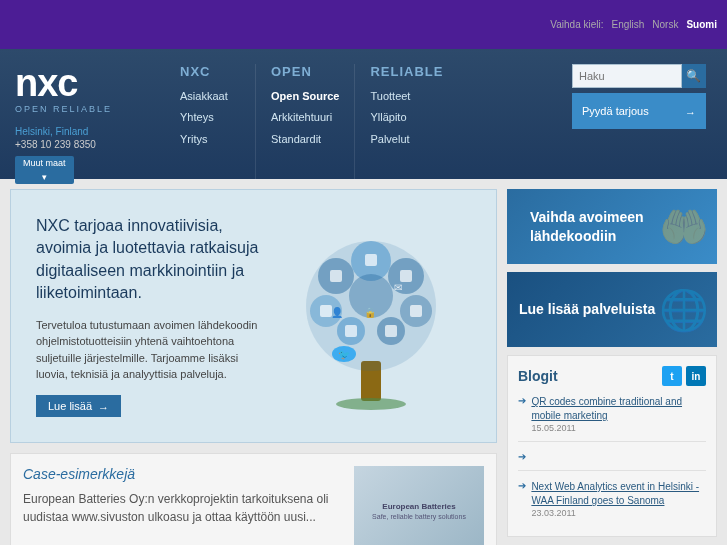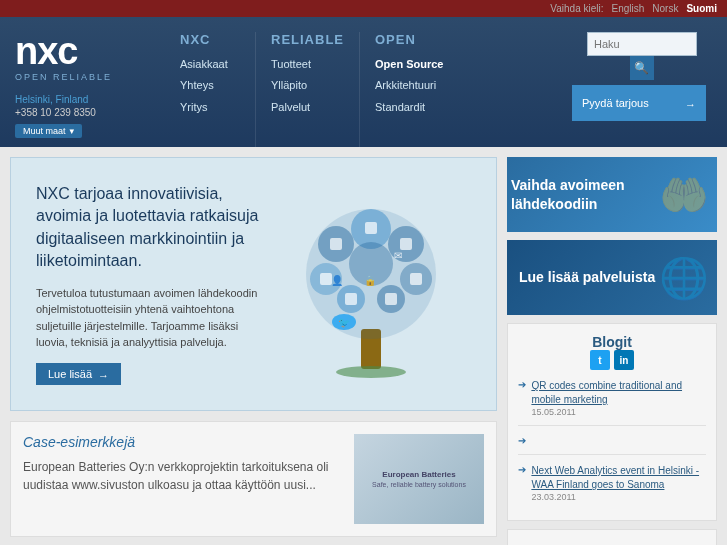--- a/index.html
+++ b/index.html
@@ -1,24 +1,24 @@
 <!DOCTYPE html>
 <html><head>
   <meta charset="utf-8">
   <style>
     * { margin: 0; padding: 0; box-sizing: border-box; }
     body { font-family: Arial, sans-serif; font-size: 12px; background: #e8e8e8; width: 727px; }
 
     
     .top-bar {
-      background: #7f1d1d;
+      background: #4c1d95;
       color: #aaa;
       font-size: 10px;
       text-align: right;
-      padding: 3px 10px;
+      padding: 19px 10px;
       display: flex;
       justify-content: flex-end;
       gap: 8px;
     }
     .top-bar a { color: #aaa; text-decoration: none; }
     .top-bar a.active { color: #fff; font-weight: bold; }
 
     
     .header {
       background: linear-gradient(to bottom, #2d4a6b, #1e3a5f);
@@ -64,20 +64,21 @@
       color: #fff;
       font-size: 9px;
       padding: 2px 8px;
       border-radius: 2px;
       margin-top: 6px;
       display: inline-flex;
       align-items: center;
       gap: 4px;
       cursor: pointer;
       width: fit-content;
+      flex-direction: column;
     }
 
     
     .nav-area {
       display: flex;
       flex: 1;
       padding: 15px 10px 0 10px;
     }
     .nav-col {
       min-width: 90px;
@@ -108,21 +109,20 @@
     .search-area {
       width: 160px;
       padding: 15px 15px 0 5px;
       display: flex;
       flex-direction: column;
       gap: 5px;
     }
     .search-box {
       display: flex;
       align-items: center;
-      flex-direction: column;
     }
     .search-input {
       background: #f0f4f8;
       border: 1px solid #aac0d0;
       padding: 4px 6px;
       font-size: 11px;
       color: #888;
       width: 110px;
       height: 24px;
     }
@@ -260,21 +260,21 @@
     .right-col {
       width: 210px;
       display: flex;
       flex-direction: column;
       gap: 8px;
     }
 
     .promo-block {
       height: 75px;
       background: linear-gradient(135deg, #2a6ca0, #3a8cc8);
-      padding: 10px 4px;
+      padding: 10px 23px;
       display: flex;
       align-items: center;
       justify-content: space-between;
       cursor: pointer;
       position: relative;
       overflow: hidden;
     }
     .promo-block-2 {
       height: 75px;
       background: linear-gradient(135deg, #1a5080, #2a6ca0);
@@ -305,21 +305,20 @@
     .blog-section {
       background: #f5f5f5;
       border: 1px solid #ddd;
       padding: 10px;
     }
     .blog-header {
       display: flex;
       align-items: center;
       justify-content: space-between;
       margin-bottom: 8px;
-      flex-direction: column;
     }
     .blog-title {
       font-size: 14px;
       color: #2a5a80;
       font-weight: bold;
     }
     .blog-social {
       display: flex;
       gap: 4px;
     }
@@ -402,31 +401,31 @@
   <div class="nav-area">
 
     <div class="nav-col">
       <span class="nav-col-title">NXC</span>
       <a href="#">Asiakkaat</a>
       <a href="#">Yhteys</a>
       <a href="#">Yritys</a>
     </div>
 
     <div class="nav-col">
+      <span class="nav-col-title">OPEN</span>
+      <a href="#" class="active">Open Source</a>
+      <a href="#">Arkkitehtuuri</a>
+      <a href="#">Standardit</a>
+    </div>
+
+    <div class="nav-col">
       <span class="nav-col-title">RELIABLE</span>
       <a href="#">Tuotteet</a>
       <a href="#">Ylläpito</a>
       <a href="#">Palvelut</a>
-    </div>
-
-    <div class="nav-col">
-      <span class="nav-col-title">OPEN</span>
-      <a href="#" class="active">Open Source</a>
-      <a href="#">Arkkitehtuuri</a>
-      <a href="#">Standardit</a>
     </div>
   </div>
 
   <div class="search-area">
     <div class="search-box">
       <input class="search-input" type="text" placeholder="Haku" style="">
       <button class="search-btn">
         <span>🔍</span>
       </button>
     </div>

